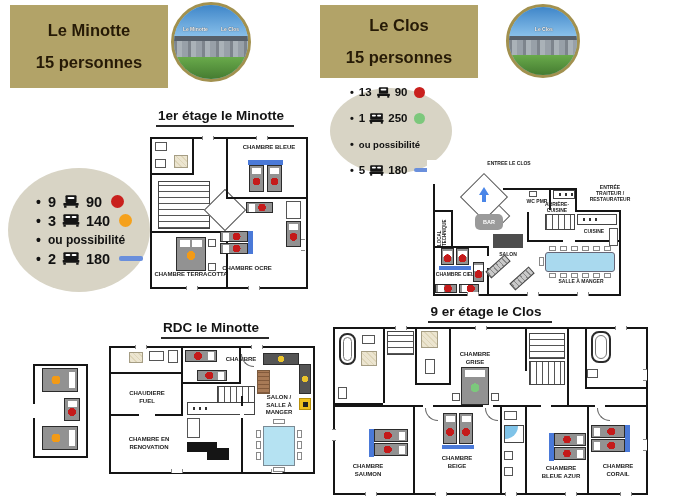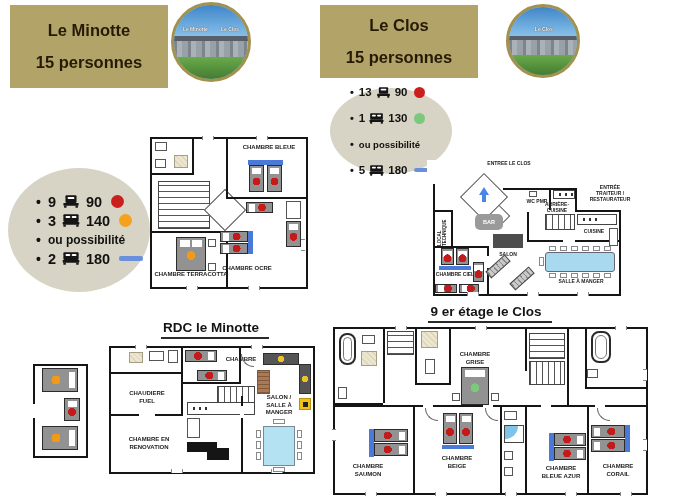--- a/index.html
+++ b/index.html
@@ -170,41 +170,42 @@
     <div class="brow">
       <span>1</span>
       <svg class="bicon" viewBox="0 0 26 18">
           <rect x="2" y="0" width="22" height="11" rx="1.5" fill="#151515"></rect>
           <rect x="5" y="2.5" width="7" height="3" rx="1.5" fill="#fff"></rect>
           <rect x="14" y="2.5" width="7" height="3" rx="1.5" fill="#fff"></rect>
           <rect x="1" y="11" width="24" height="4" rx="1" fill="#151515"></rect>
           <rect x="2" y="15" width="3.5" height="3" fill="#151515"></rect>
           <rect x="20.5" y="15" width="3.5" height="3" fill="#151515"></rect>
         </svg>
-      <span>130</span>
+      <span>250</span>
       <span class="mk" data-marker="green"></span>
     </div>
     <div class="brow">
       <span class="btext">ou possibilité</span>
     </div>
     <div class="brow">
       <span>5</span>
       <svg class="bicon" viewBox="0 0 26 18">
           <rect x="2" y="0" width="22" height="11" rx="1.5" fill="#151515"></rect>
           <rect x="5" y="2.5" width="7" height="3" rx="1.5" fill="#fff"></rect>
           <rect x="14" y="2.5" width="7" height="3" rx="1.5" fill="#fff"></rect>
           <rect x="1" y="11" width="24" height="4" rx="1" fill="#151515"></rect>
           <rect x="2" y="15" width="3.5" height="3" fill="#151515"></rect>
           <rect x="20.5" y="15" width="3.5" height="3" fill="#151515"></rect>
         </svg>
       <span>180</span>
       <span class="mk" data-marker="blue-dash"></span>
     </div>
   </div>
 
+  <div class="ptitle" style="left:140px;top:108px;width:170px"><span>1er étage  le Minotte</span></div>
   <div class="ptitle" style="left:125px;top:320px;width:180px"><span>RDC le Minotte</span></div>
   <div class="ptitle" style="left:405px;top:304px;width:170px"><span>9 er étage  le Clos</span></div>
 
   <div class="plan" style="left:150px;top:137px;width:158px;height:152px">
     <i class="win" style="left:50px;top:-3px"></i>
     <i class="win" style="left:104px;top:-3px"></i>
     <i class="win" style="left:34px;top:147px"></i>
     <i class="win" style="left:96px;top:147px"></i>
     <i class="winv" style="left:149px;top:100px"></i>
     <div style="position:absolute;left:0;top:0;width:42px;height:36px;border-right:2px solid #151515;border-bottom:2px solid #151515">

